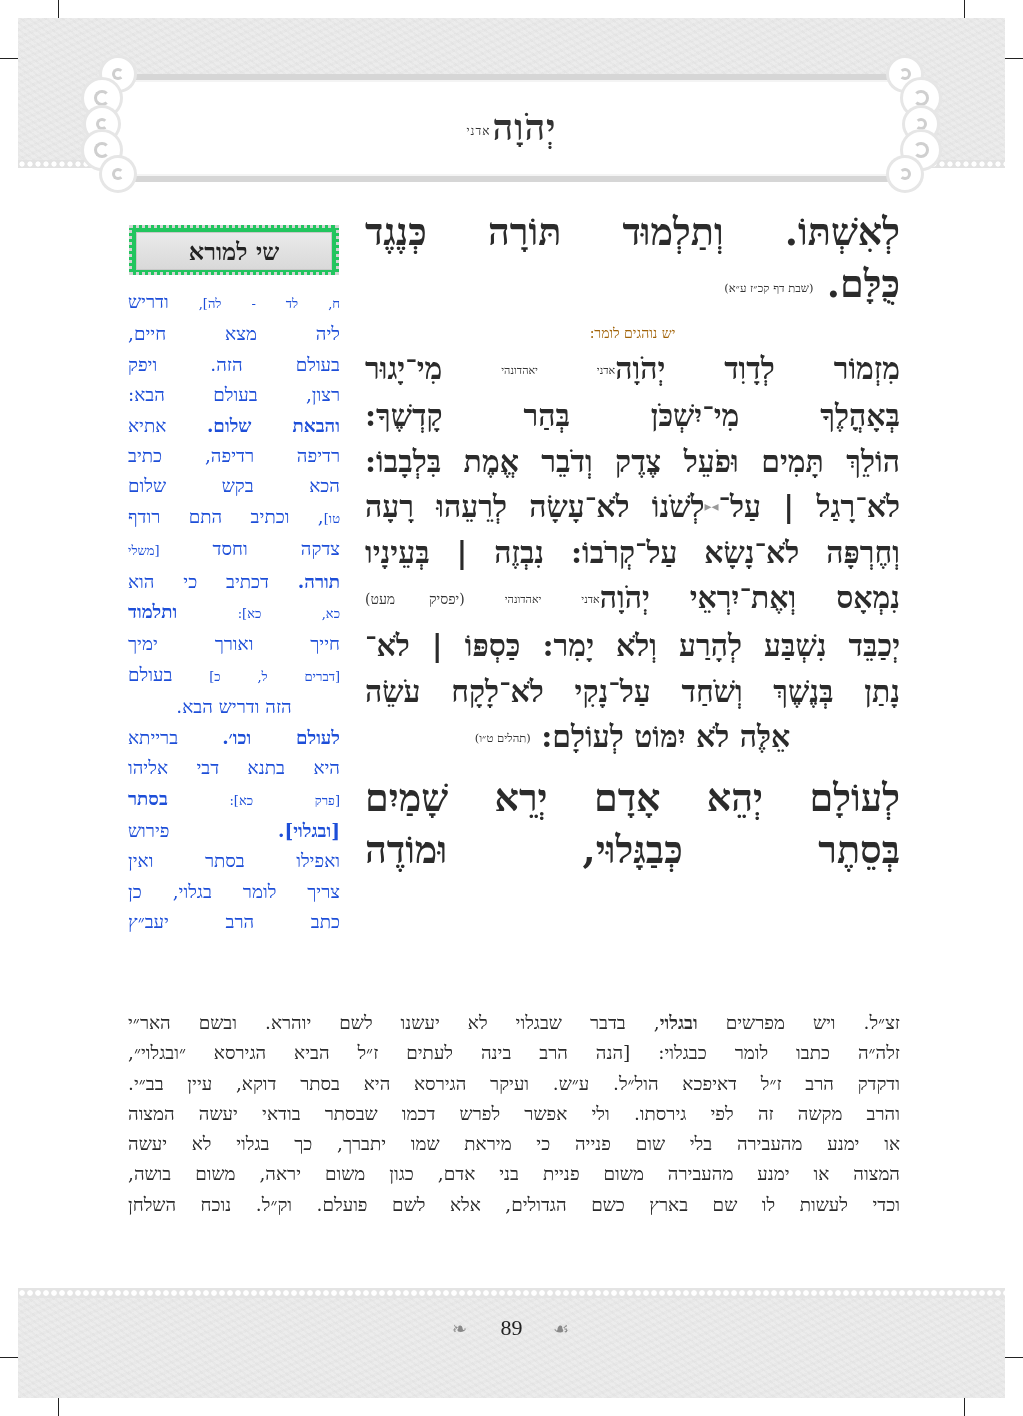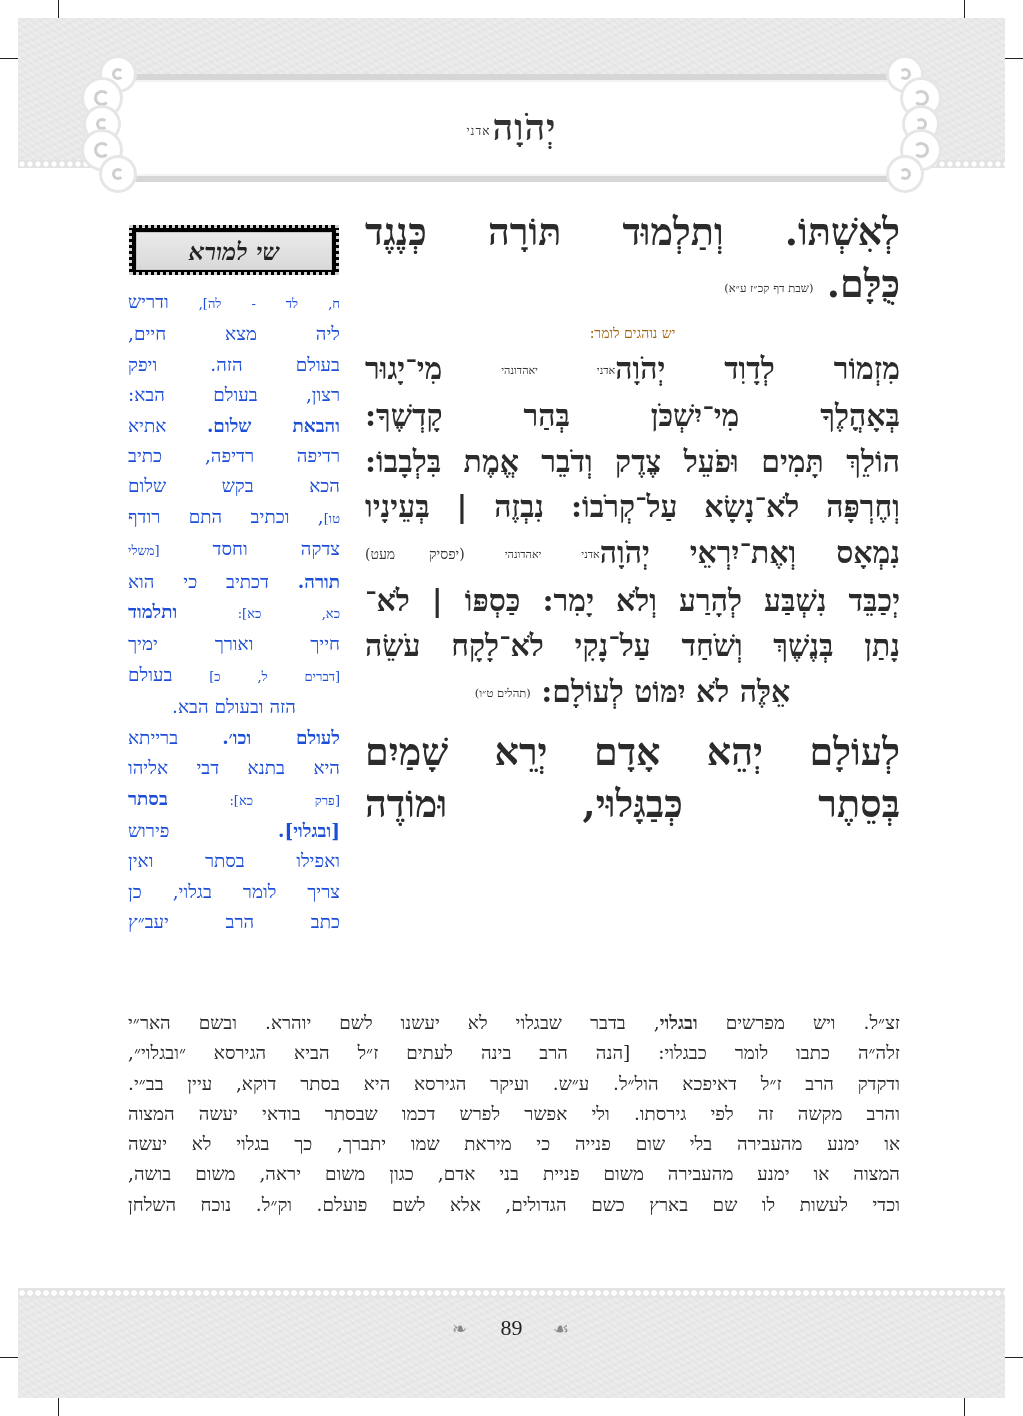--- a/index.html
+++ b/index.html
@@ -42,21 +42,21 @@
       position: absolute; left: 0; right: 0; top: 106px; text-align: center;
       direction: rtl; font-size: 36px; font-weight: bold; color: #333; letter-spacing: 1px;
       font-family: "DejaVu Serif", serif;
     }
     .page-title .small { font-size: 12px; font-weight: normal; vertical-align: middle; margin-right: 2px; }
 
     
     .sidebar { position: absolute; left: 128px; top: 225px; width: 212px; direction: rtl; }
     .sidebar-title-box {
       width: 210px; height: 50px; margin: 0 auto 12px auto; box-sizing: border-box;
-      border: 3px dotted #d4d4d4; background: #000000; padding: 4px; font-style: italic;
+      border: 3px dotted #d4d4d4; background: #22c55e; padding: 4px;
     }
     .sidebar-title-inner {
       height: 100%; background: linear-gradient(#eaeaea, #d9d9d9); border: 1px solid #c8c8c8;
       display: flex; align-items: center; justify-content: center;
       font-size: 24px; font-weight: bold; color: #222; font-family: "DejaVu Serif", serif;
     }
     .side-text {
       font-family: "DejaVu Serif", serif; font-size: 18.5px; line-height: 30.4px;
       text-align: justify; text-align-last: justify; color: #1d4ed8;
     }
@@ -154,39 +154,40 @@
       <span class="line"><span>רצון, בעולם הבא:</span></span>
       <span class="line"><b>והבאת שלום.</b><span> אתיא</span></span>
       <span class="line"><span>רדיפה רדיפה, כתיב</span></span>
       <span class="line"><span>הכא בקש שלום</span></span>
       <span class="line"><span class="ref">טו]</span><span>, וכתיב התם רודף</span></span>
       <span class="line"><span>צדקה וחסד </span><span class="ref">[משלי</span></span>
       <span class="line"><b>תורה.</b><span> דכתיב כי הוא</span></span>
       <span class="line"><span class="ref">כא, כא]: </span><b>ותלמוד</b></span>
       <span class="line"><span>חייך ואורך ימיך</span></span>
       <span class="line"><span class="ref">[דברים ל, כ] </span><span>בעולם</span></span>
-      <span class="line center"><span>הזה ובעולם הבא.</span></span>
+      <span class="line center"><span>הזה ודריש הבא.</span></span>
       <span class="line"><b>לעולם וכו׳.</b><span> ברייתא</span></span>
       <span class="line"><span>היא בתנא דבי אליהו</span></span>
       <span class="line"><span class="ref">[פרק כא]: </span><b>בסתר</b></span>
       <span class="line"><b>[ובגלוי].</b><span> פירוש</span></span>
       <span class="line"><span>ואפילו בסתר ואין</span></span>
       <span class="line"><span>צריך לומר בגלוי, כן</span></span>
       <span class="line"><span>כתב הרב יעב״ץ</span></span>
     </div>
 </div>
 
 <div class="main">
   <span class="big">לְאִשְׁתּוֹ. וְתַלְמוּד תּוֹרָה כְּנֶגֶד</span>
   <span class="big last" style="margin-bottom:6px;"><span>כֻּלָּם.</span> <span class="src">(שבת דף קכ״ז ע״א)</span></span>
   <span class="note-line">יש נוהגים לומר:</span>
 
   <span class="med"><span>מִזְמוֹר לְדָוִד יְהֹוָה</span><span class="tiny">אדני</span> <span class="tiny">יאהדונהי</span> <span>מִי־יָגוּר</span></span>
   <span class="med">בְּאָהֳלֶךָ מִי־יִשְׁכֹּן בְּהַר קָדְשֶׁךָ:</span>
   <span class="med">הוֹלֵךְ תָּמִים וּפֹעֵל צֶדֶק וְדֹבֵר אֱמֶת בִּלְבָבוֹ:</span>
+  <span class="med"><span>לֹא־רָגַל | עַל־</span><span class="pause-mark">◂▸</span><span>לְשֹׁנוֹ לֹא־עָשָׂה לְרֵעֵהוּ רָעָה</span></span>
   <span class="med">וְחֶרְפָּה לֹא־נָשָׂא עַל־קְרֹבוֹ: נִבְזֶה | בְּעֵינָיו</span>
   <span class="med"><span>נִמְאָס וְאֶת־יִרְאֵי יְהֹוָה</span><span class="tiny">אדני</span> <span class="tiny">יאהדונהי</span> <span class="tiny" style="font-size:14px;">(יפסיק מעט)</span></span>
   <span class="med">יְכַבֵּד נִשְׁבַּע לְהָרַע וְלֹא יָמִר: כַּסְפּוֹ | לֹא־</span>
   <span class="med">נָתַן בְּנֶשֶׁךְ וְשֹׁחַד עַל־נָקִי לֹא־לָקָח עֹשֵׂה</span>
   <span class="med center" style="margin-bottom:10px;"><span>אֵלֶּה לֹא יִמּוֹט לְעוֹלָם:</span> <span class="src">(תהלים ט״ו)</span></span>
 
   <span class="big">לְעוֹלָם יְהֵא אָדָם יְרֵא שָׁמַיִם</span>
   <span class="big">בְּסֵתֶר כְּבַגָּלוּי, וּמוֹדֶה</span>
 </div>
 

